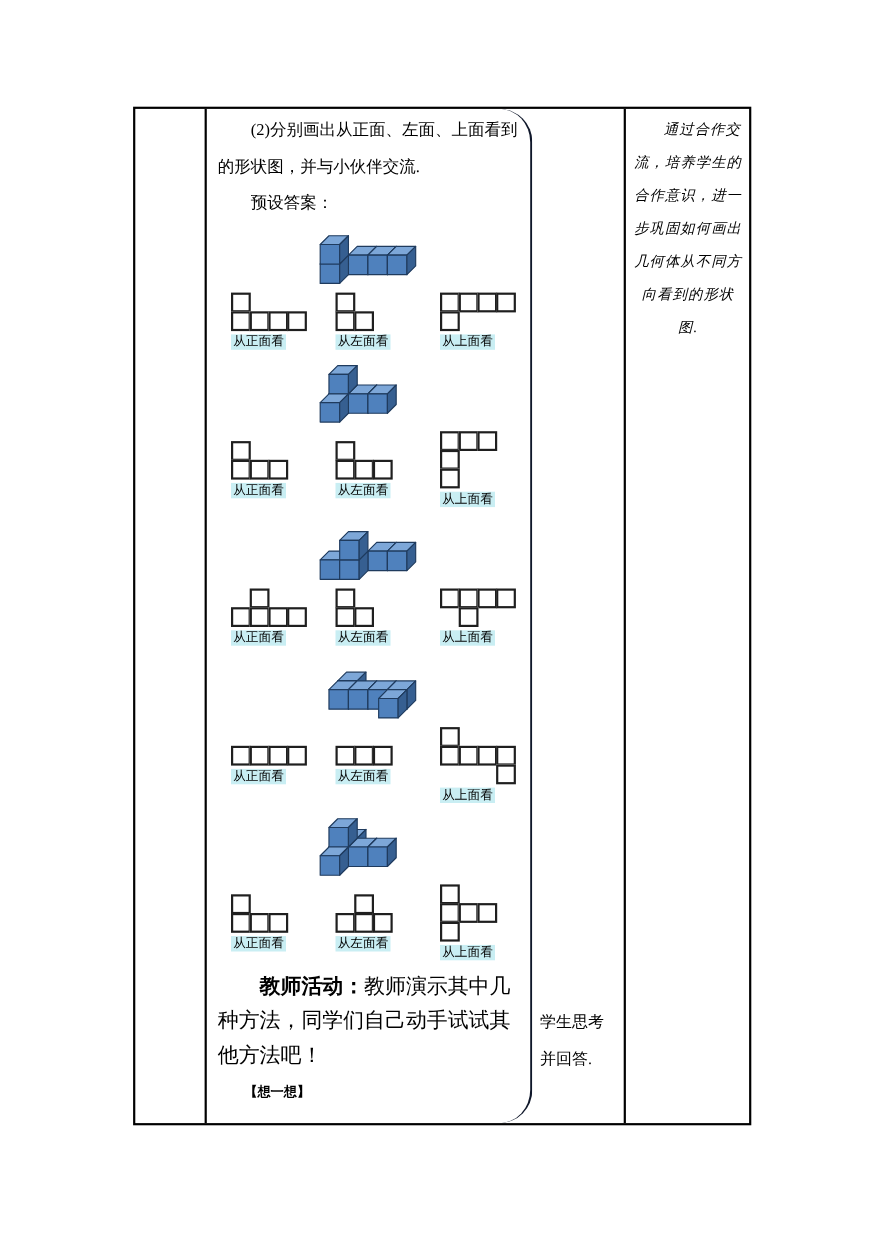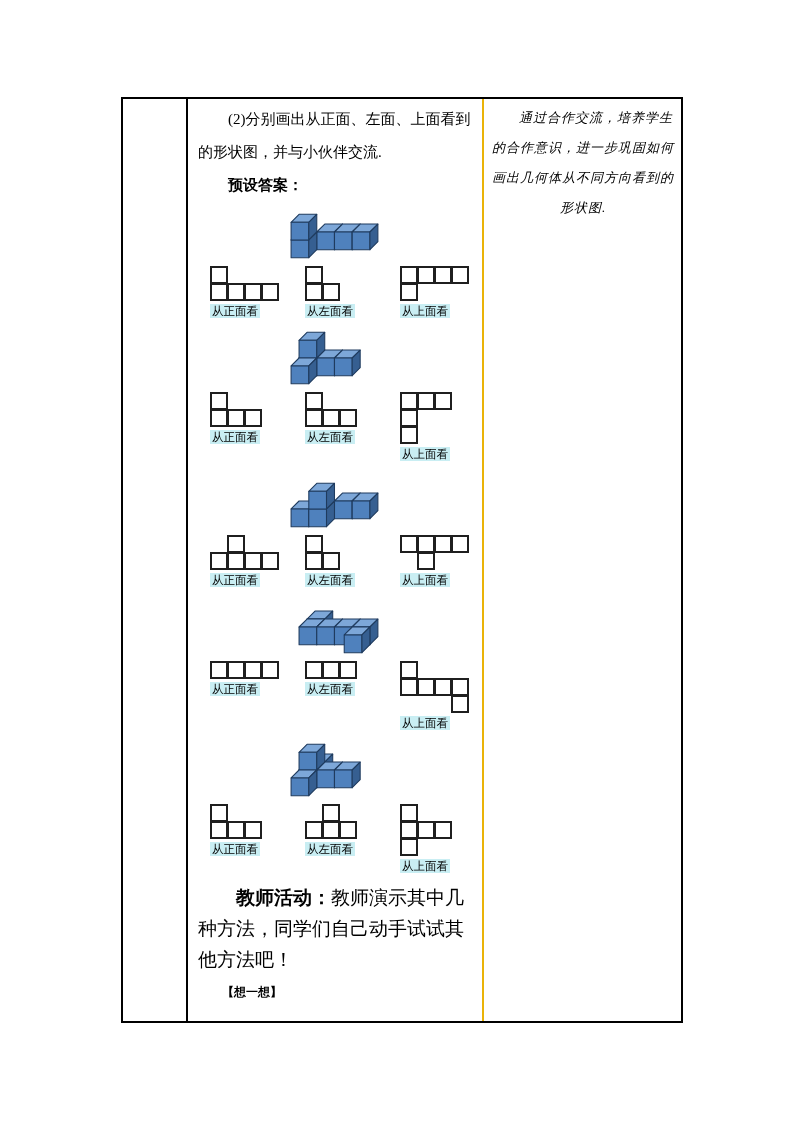--- a/index.html
+++ b/index.html
@@ -7,30 +7,30 @@
     position:relative; width:794px; height:1123px; margin:0 auto;
     background:#ffffff; overflow:hidden;
     font-family:"Liberation Serif", serif; color:#000;
   }
   .doc-table {
     position:absolute; left:121px; top:97px; width:562px; height:926px;
     border:2px solid #000; box-sizing:border-box; display:flex;
   }
   .cell { box-sizing:border-box; height:100%; }
   .cell.c1 { width:65px; border-right:2px solid #000; }
-  .cell.c2 { width:296px; border-right:2px solid #eab308; padding:4px 10px 0 10px; }
+  .cell.c2 { width:296px; border-right:2px solid #0f172a; padding:4px 10px 0 10px;border-radius:30px; }
   .cell.c3 { width:85px; border-right:2px solid #000; position:relative; }
   .cell.c4 { flex:1; position:relative; }
 
   .p1 { margin:0; text-indent:2em; font-size:15px; line-height:33px; }
-  .answer-label { margin:4px 0 4px 0; padding-left:2em; font-weight:bold; font-size:15px; line-height:24px; }
+  .answer-label { margin:4px 0 4px 0; padding-left:2em; font-weight:normal; font-size:15px; line-height:24px; }
 
   .group { margin-bottom:9px; }
   .solid { display:block; margin:0 0 3px 86px; }
-  .views { display:flex; align-items:flex-start; padding-left:12px; }
+  .views { display:flex; align-items:center; padding-left:12px; }
   .view-slot { width:95px; display:flex; flex-direction:column; align-items:flex-start; }
   .view-slot.last { width:auto; }
   .vgrid { position:relative; }
   .vcell { position:absolute; width:18px; height:18px; box-sizing:border-box;
            border:2px solid #1f1f1f; background:#fff; }
   .vlabel { margin-top:3px; font-size:11.5px; line-height:14px; padding:0 2px; color:#000; }
 
   .teacher { margin:0 0 0 0; text-indent:2em; font-size:19px; line-height:31px; }
   .teacher b { font-weight:bold; }
   .think { margin:2px 0 0 0; padding-left:2em; font-weight:bold; font-size:12px; line-height:30px; }
@@ -306,19 +306,22 @@
                 </div>
                 <span class="vlabel" style="background: rgb(201, 238, 243);">从上面看</span>
               </div>
             </div>
           </div>
         </div>
       <p class="teacher"><b>教师活动：</b><span>教师演示其中几种方法，同学们自己动手试试其他方法吧！</span></p>
       <p class="think">【想一想】</p>
     </div>
 
+    <div class="cell c3">
+      <div class="student-note">学生思考并回答.</div>
+    </div>
 
     <div class="cell c4">
       <div class="rnote n1">通过合作交流，培养学生的合作意识，进一步巩固如何画出几何体从不同方向看到的形状图.</div>
     </div>
 
   </div>
 </div>
 
 </body></html>

